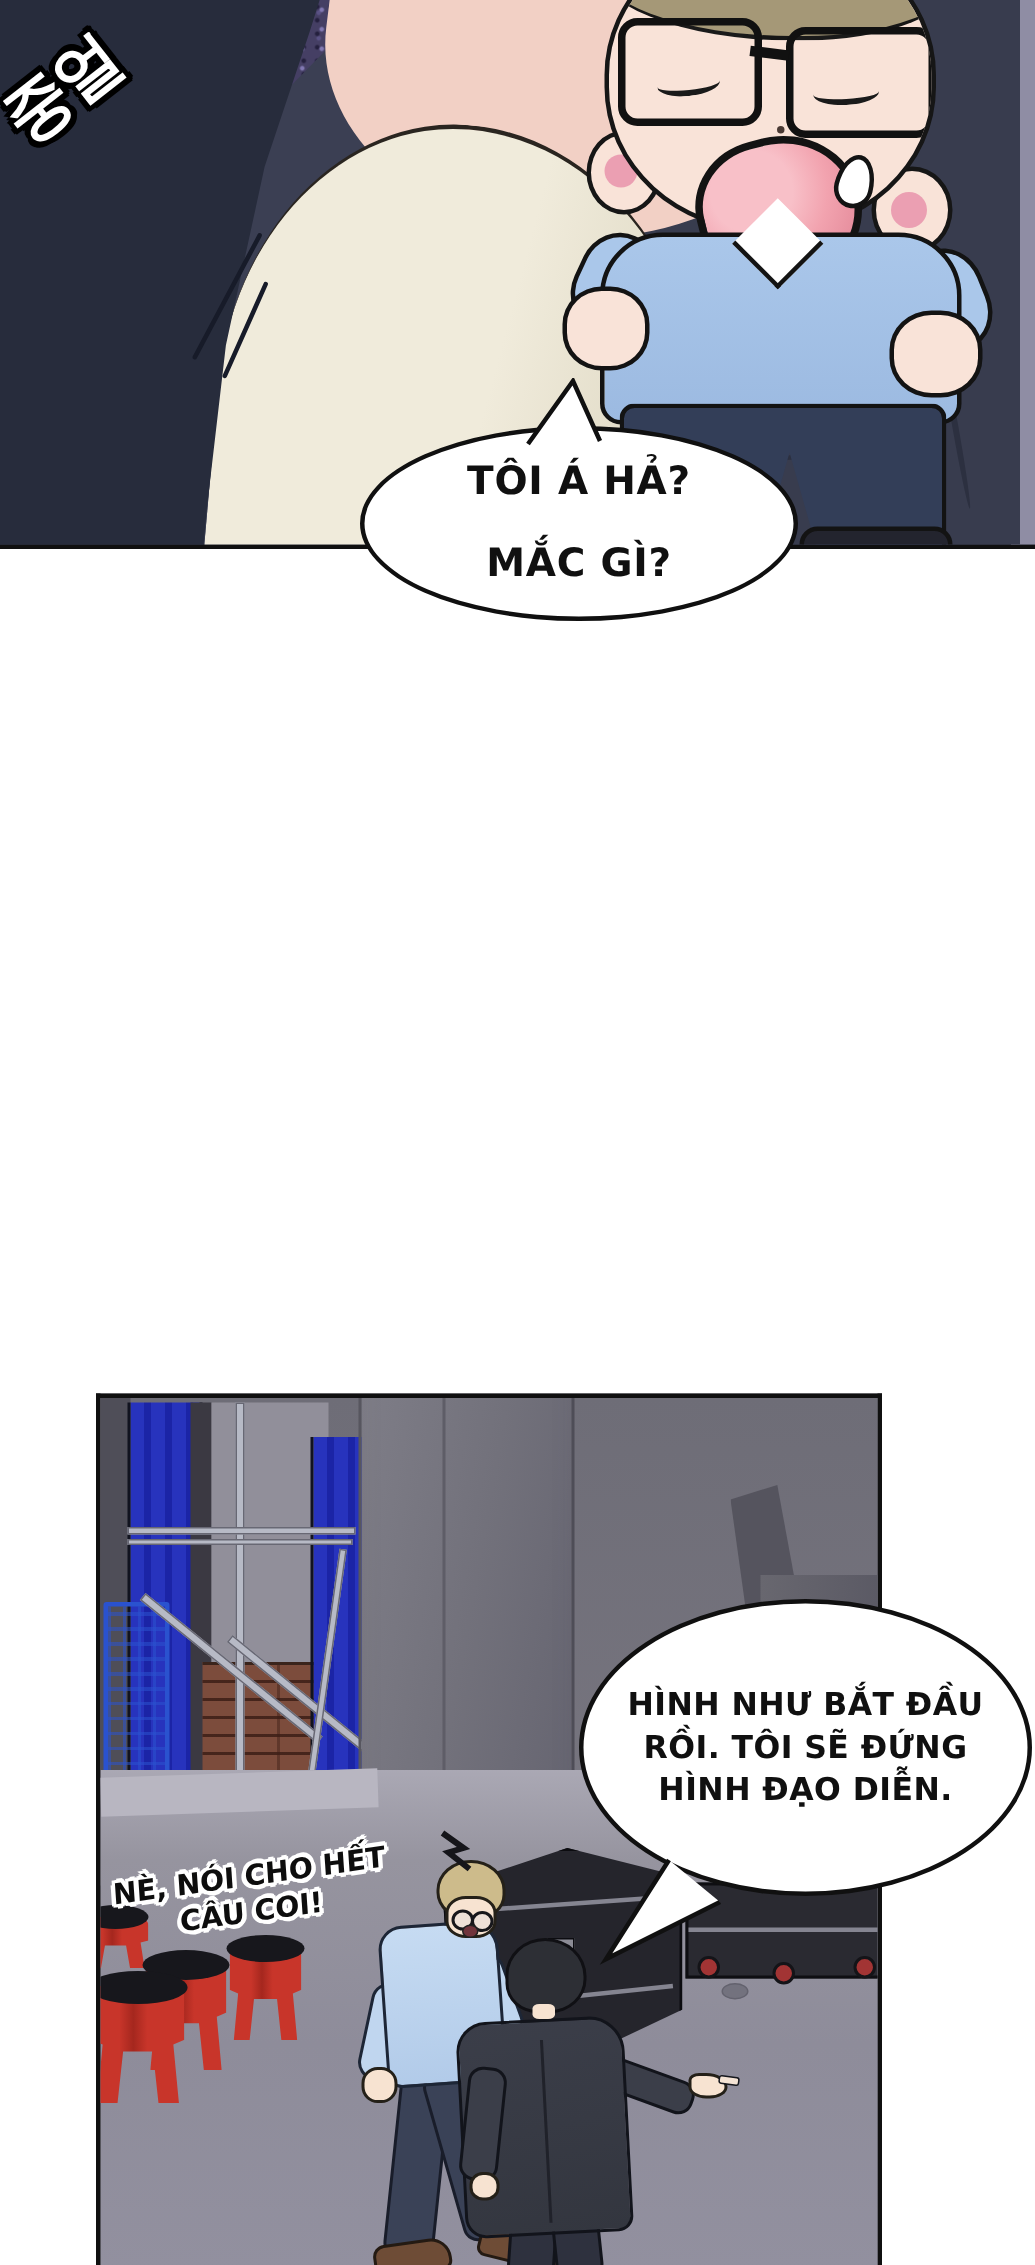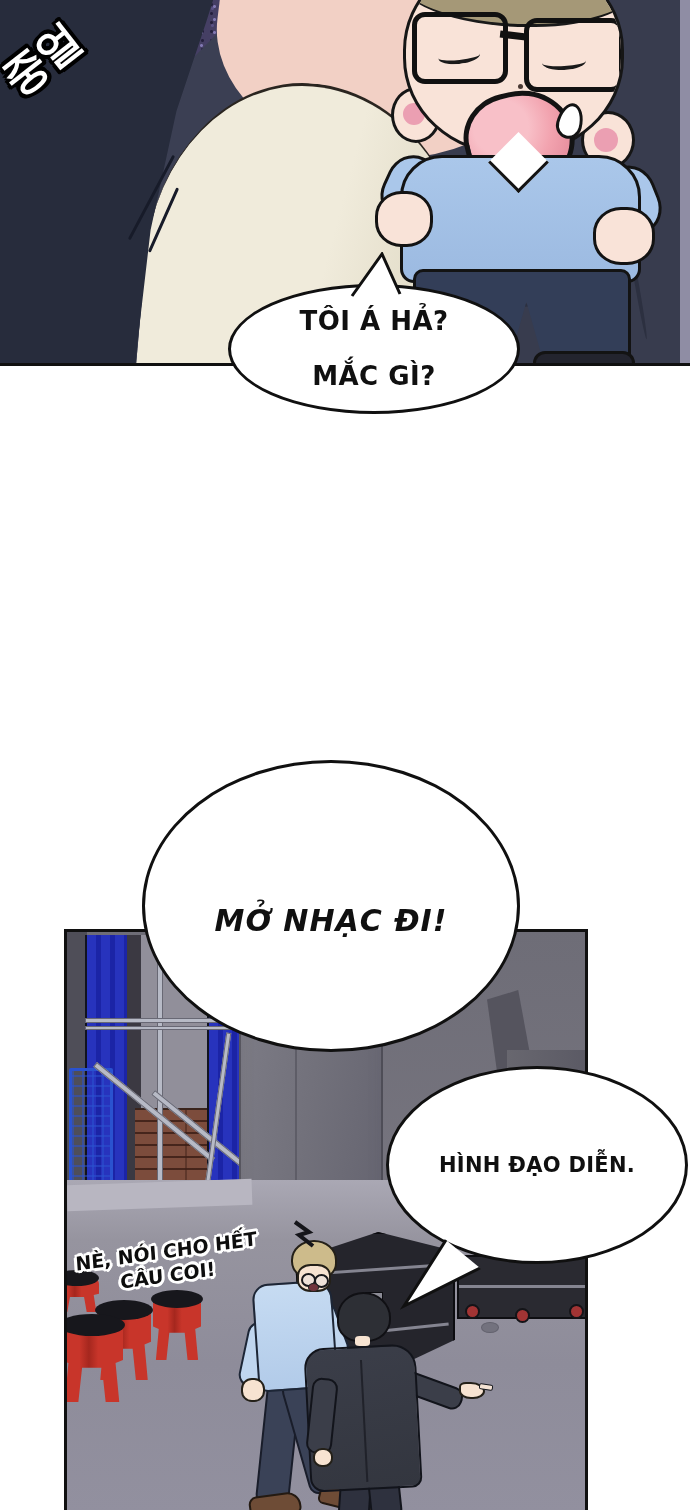--- a/index.html
+++ b/index.html
@@ -47,21 +47,21 @@
     clip-path:polygon(0 0,100% 0,100% 100%,61% 100%,52% 32%,43% 100%,0 100%);}
   .c-shoe{background:#23242e;border:3px solid #131313;border-radius:12px;}
 
   
   .sfx{left:14px;top:2px;width:150px;height:130px;transform:rotate(-38deg);color:#fff;font-size:44px;font-weight:900;letter-spacing:-2px;
     text-shadow:3px 0 #000,-3px 0 #000,0 3px #000,0 -3px #000,3px 3px #000,-3px -3px #000,3px -3px #000,-3px 3px #000,4px 2px #000,-4px 2px #000,2px 4px #000,2px -4px #000;z-index:4;}
 
   
   .bubble{background:#fff;border:3px solid #101010;border-radius:50%;display:flex;flex-direction:column;align-items:center;justify-content:center;z-index:5;box-sizing:border-box;}
   .bubble span{display:block;text-align:center;color:#101010;font-weight:900;}
-  .b1{left:228px;top:284px;width:292px;height:130px;gap:24px;}
+  .b1{left:240px;top:284px;width:292px;height:130px;gap:24px;}
   .b1 span{font-size:26px;line-height:1.18;letter-spacing:.5px;}
   .b2{left:142px;top:760px;width:378px;height:292px;}
   .b2 span{font-size:30px;font-style:italic;letter-spacing:1px;transform:translateY(14px);}
   .b3{left:386px;top:1066px;width:302px;height:198px;}
   .b3 span{font-size:21px;line-height:1.38;letter-spacing:.3px;}
   .tail{position:absolute;z-index:6;}
 
   .shout{left:62px;top:1240px;width:212px;height:80px;transform:rotate(-8deg) skewX(-4deg);z-index:7;color:#0d0d0d;font-weight:900;font-size:19px;line-height:1.25;text-align:center;
     text-shadow:2px 0 #fff,-2px 0 #fff,0 2px #fff,0 -2px #fff,2px 2px #fff,-2px -2px #fff,2px -2px #fff,-2px 2px #fff,3px 1px #fff,-3px 1px #fff,1px 3px #fff,1px -3px #fff;}
 
@@ -274,25 +274,24 @@
 
   <div class="a bubble b1">
     <span>TÔI Á HẢ?</span>
     <span>MẮC GÌ?</span>
   </div>
   <svg class="a tail" style="left:348px;top:252px;" width="58" height="48">
     <polygon points="4,44 34,2 52,42" fill="#fff"></polygon>
     <path d="M4,44 L34,2 L52,42" stroke="#101010" stroke-width="3" fill="none"></path>
   </svg>
 
-  <div class="a bubble b2">
-    <span>MỞ NHẠC ĐI!</span>
-  </div>
 
   <div class="a bubble b3">
+    <span>HÌNH NHƯ BẮT ĐẦU</span>
+    <span>RỒI. TÔI SẼ ĐỨNG</span>
     <span>HÌNH ĐẠO DIỄN.</span>
   </div>
   <svg class="a tail" style="left:396px;top:1238px;" width="90" height="72">
     <polygon points="50,2 84,30 8,68" fill="#fff"></polygon>
     <path d="M50,2 L8,68 L84,30" stroke="#101010" stroke-width="3" fill="none"></path>
   </svg>
 
   <div class="a shout">
     <span>NÈ, NÓI CHO HẾT</span><br>
     <span>CÂU COI!</span>

